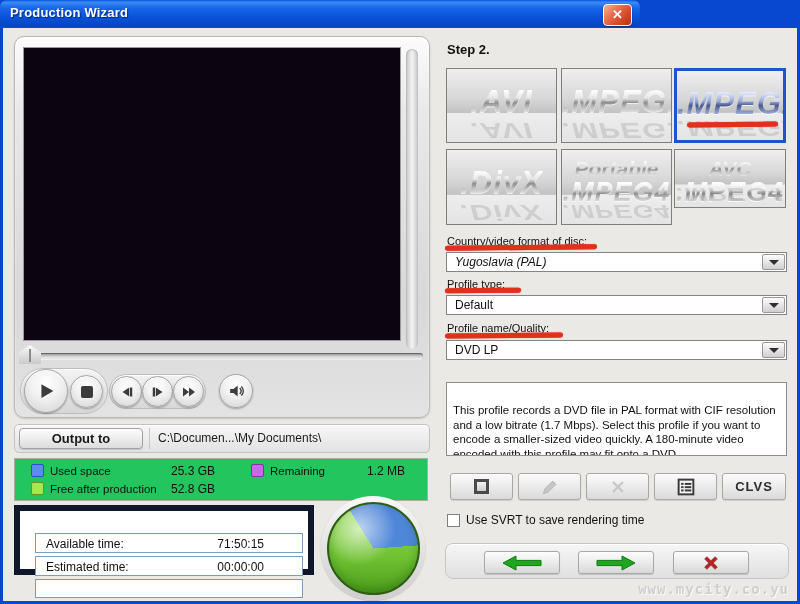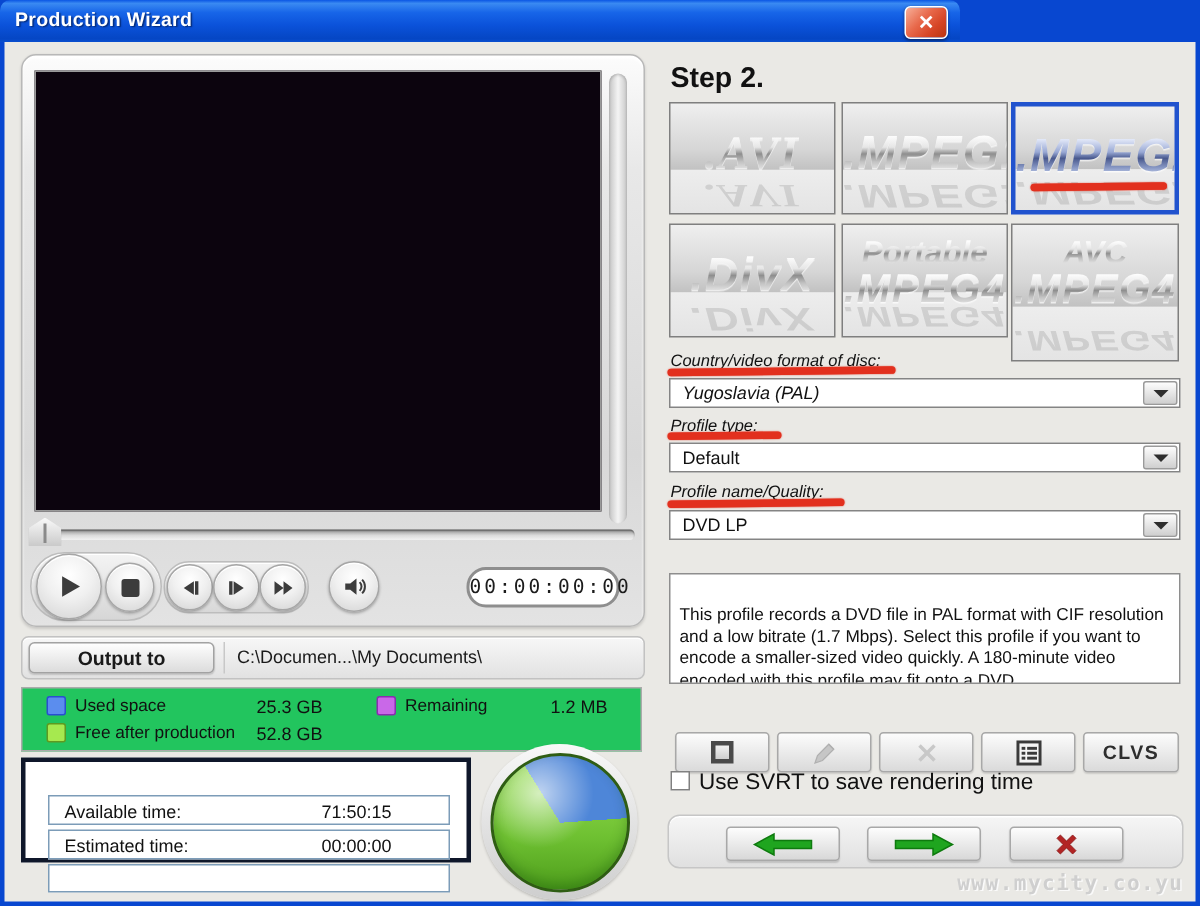--- a/index.html
+++ b/index.html
@@ -68,35 +68,35 @@
     border:1px solid #ABABAB; }
   .legend-item { position:absolute; display:flex; align-items:center; gap:6px; font-size:11.5px; color:#111; }
   .swatch { width:13px; height:13px; border-radius:2px; }
   .sw-used { background:#5B8DEE; border:1px solid #2A4ED0; }
   .sw-free { background:#A6E94F; border:1px solid #5E9A20; }
   .sw-rem  { background:#C968E8; border:1px solid #8A2BB0; }
   .legend-val { position:absolute; width:70px; text-align:right; font-size:12px; color:#111; }
 
   
   .bottom-panel { position:absolute; left:11px; top:477px; width:300px; height:70px; background:#fff;
-    border:3px solid #0f172a; }
+    border:6px solid #0f172a; }
   .time-box { position:absolute; left:15px; width:268px; height:20px; border:1px solid #7C9CB8; background:#fff; }
   .time-box .tlabel { position:absolute; left:10px; top:3px; font-size:12px; color:#111; }
   .time-box .tvalue { position:absolute; right:38px; top:3px; font-size:12px; color:#111; }
   .pie-bezel { position:absolute; left:318px; top:468px; width:104px; height:104px; border-radius:50%;
     background:linear-gradient(180deg,#F8F8F8,#CECECE); box-shadow:0 1px 2px rgba(0,0,0,.2); }
   .pie { position:absolute; left:324px; top:474px; width:93px; height:93px; border-radius:50%; border:2px solid #2F5D14;
     background:
       radial-gradient(circle at 34% 28%, rgba(255,255,255,.65) 0%, rgba(255,255,255,0) 42%),
       conic-gradient(from -32deg, #4E86D8 0deg 118deg, rgba(0,0,0,0) 118deg 360deg),
       linear-gradient(180deg,#9ADF55 0%,#6FC132 60%,#4E9E1C 100%);
     box-shadow:inset 0 -4px 8px rgba(0,60,0,.25); }
 
   
-  .step-label { position:absolute; left:444px; top:14px; font-size:19px; font-weight:bold; color:#111; }
+  .step-label { position:absolute; left:444px; top:14px; font-size:13px; font-weight:bold; color:#111; }
 
   .fmt-btn { position:absolute; border:1px solid #7F7F7F; overflow:hidden; cursor:pointer;
     background:linear-gradient(180deg,#EFEFEF 0%,#D6D6D6 42%,#C2C2C2 60%,#EDEDED 61%,#E4E4E4 100%); }
   .fmt-btn.selected { border:3px solid #2153CE; }
   .fmt-inner { position:absolute; left:0; right:0; top:8px; text-align:center; font-style:italic; font-weight:bold;
     line-height:1.02; }
   .fmt-top { display:block; font-size:21px;
     background:linear-gradient(180deg,#FFFFFF 12%,#E6E6E6 38%,#8E8E8E 52%,#C2C2C2 68%,#F2F2F2 92%);
     -webkit-background-clip:text; background-clip:text; color:transparent; }
   .fmt-top:empty { display:none; }
@@ -105,43 +105,43 @@
     -webkit-background-clip:text; background-clip:text; color:transparent;
     filter:drop-shadow(0 1px 0 rgba(255,255,255,.7)); }
   .one-line .fmt-inner { top:17px; }
   .one-line .fmt-main { font-size:31px; }
   .fmt-btn.selected .fmt-main { background:linear-gradient(180deg,#F0F4FF 10%,#98A8D4 42%,#49598E 55%,#8A9AC6 75%,#D8E0F5 95%);
     -webkit-background-clip:text; background-clip:text; }
   .fmt-reflect { position:absolute; left:0; right:0; bottom:-2px; text-align:center; font-style:italic; font-weight:bold;
     font-size:27px; letter-spacing:1px; transform:scaleY(-.7); opacity:.22; color:#777; }
   .one-line .fmt-reflect { font-size:31px; bottom:-6px; }
 
-  .field-label { position:absolute; font-size:11px; color:#111;font-style:italic; }
+  .field-label { position:absolute; font-size:11px; color:#111; }
   .red-mark { position:absolute; height:5px; background:#E2301E; border-radius:3px; transform:rotate(-.6deg);
     box-shadow:0 0 1px #E2301E; }
   .dropdown { position:absolute; width:341px; height:20px; background:#fff; border:1px solid #848484; }
   .dd-value { position:absolute; left:8px; top:2px; font-size:12px; color:#111; }
   .dd-btn { position:absolute; right:1px; top:1px; bottom:1px; width:23px; border:1px solid #9A9A9A; border-radius:2px;
     background:linear-gradient(180deg,#FDFDFD,#CFCFCF); cursor:pointer; display:flex; align-items:center; justify-content:center; }
   .dd-arrow { width:0; height:0; border-left:5px solid transparent; border-right:5px solid transparent;
     border-top:5px solid #2E2E2E; }
 
   .desc-box { position:absolute; left:443px; top:354px; width:341px; height:74px; background:#fff;
     border:1px solid #8E8E8E; font-size:11.5px; line-height:14.5px; color:#111; padding:20px 6px; overflow:hidden; }
 
-  .tool-btn { position:absolute; top:460px; width:63px; height:27px; border:1px solid #A8A8A8; border-radius:3px;
+  .tool-btn { position:absolute; top:445px; width:63px; height:27px; border:1px solid #A8A8A8; border-radius:3px;
     background:linear-gradient(180deg,#FCFCFC,#DADADA); cursor:pointer;
     display:flex; align-items:center; justify-content:center; box-shadow:0 1px 1px rgba(0,0,0,.12);text-align:right; }
   .tool-btn.disabled { cursor:default; }
   .clvs-label { font-size:13px; font-weight:bold; color:#2E2E2E; letter-spacing:1px; }
   .square-glyph { width:15px; height:15px; border:3px solid #4A4A4A; background:linear-gradient(180deg,#F2F2F2,#CFCFCF); }
 
   .svrt-box { position:absolute; left:444px; top:486px; width:13px; height:13px; background:#fff;
     border:1px solid #808080; cursor:pointer; }
-  .svrt-label { position:absolute; left:463px; top:485px; font-size:15px; color:#111; }
+  .svrt-label { position:absolute; left:463px; top:485px; font-size:12px; color:#111; }
 
   .nav-bar { position:absolute; left:442px; top:515px; width:344px; height:36px; border-radius:8px;
     background:linear-gradient(180deg,#F6F6F6,#E0E0E0); border:1px solid #C6C6C6; box-shadow:inset 0 1px 0 #fff; }
   .nav-btn { position:absolute; top:7px; width:76px; height:23px; border:1px solid #A8A8A8; border-radius:3px;
     background:linear-gradient(180deg,#FDFDFD,#D8D8D8); cursor:pointer;
     display:flex; align-items:center; justify-content:center; box-shadow:0 1px 1px rgba(0,0,0,.15); }
   .nav-back { left:38px; } .nav-next { left:132px; } .nav-cancel { left:227px; }
 
   .watermark { position:absolute; right:8px; top:553px; font-family:"DejaVu Sans Mono",monospace; font-size:14px;
     font-weight:bold; color:#CFCFCF; text-shadow:1px 1px 0 #FAFAFA; letter-spacing:1px; }
@@ -195,21 +195,20 @@
             <path d="M12 6l8 6-8 6z" fill="#3C3C3C"></path>
           </svg>
       </div>
       <div class="circle-btn btn-mute">
         <svg width="20" height="20" viewBox="0 0 24 24">
           <path d="M5 9.5v5h4l5 4v-13l-5 4z" fill="#3C3C3C"></path>
           <path d="M16.5 8.5c2 2 2 5 0 7" fill="none" stroke="#3C3C3C" stroke-width="1.6"></path>
           <path d="M18.5 6.5c3 3 3 8 0 11" fill="none" stroke="#3C3C3C" stroke-width="1.6"></path>
         </svg>
       </div>
-      <div class="timecode">00:00:00:00</div>
     </div>
 
     <div class="output-bar">
       <div class="output-btn">Output to</div>
       <div class="output-path">C:\Documen...\My Documents\</div>
     </div>
 
     <div class="disk-panel">
       <div class="legend-item" style="left:16px; top:5px;">
         <span class="swatch sw-used"></span>
@@ -239,21 +238,21 @@
       </div>
       <div class="time-box" style="top:68px; height:19px;">
         <span class="tlabel"></span>
       </div>
     </div>
     <div class="pie-bezel"></div>
     <div class="pie"></div>
 
     <div class="step-label">Step 2.</div>
 
-    <div class="fmt-btn one-line" style="left:443px; top:40px; width:111px; height:75px;font-family:Liberation Serif, serif;">
+    <div class="fmt-btn one-line" style="left:443px; top:40px; width:111px; height:75px;">
       <div class="fmt-inner">
           <span class="fmt-main">.AVI</span>
         </div>
       <div class="fmt-reflect">.AVI</div>
     </div>
     <div class="fmt-btn one-line" style="left:558px; top:40px; width:111px; height:75px;">
       <div class="fmt-inner">
           <span class="fmt-main">.MPEG1</span>
         </div>
       <div class="fmt-reflect">.MPEG1</div>
@@ -271,21 +270,21 @@
         </div>
       <div class="fmt-reflect">.DivX</div>
     </div>
     <div class="fmt-btn" style="left:558px; top:121px; width:111px; height:76px;">
       <div class="fmt-inner">
           <span class="fmt-top">Portable</span>
           <span class="fmt-main">.MPEG4</span>
         </div>
       <div class="fmt-reflect">.MPEG4</div>
     </div>
-    <div class="fmt-btn" style="left:671px; top:121px; width:112px; height:92px;">
+    <div class="fmt-btn" style="left:671px; top:121px; width:112px; height:59px;">
       <div class="fmt-inner">
           <span class="fmt-top">AVC</span>
           <span class="fmt-main">.MPEG4</span>
         </div>
       <div class="fmt-reflect">.MPEG4</div>
     </div>
 
     <span class="field-label" style="left:444px; top:207px;">Country/video format of disc:</span>
     <div class="red-mark" style="left:442px; top:217px; width:152px;"></div>
     <div class="dropdown" style="left:443px; top:224px;font-style:italic;">

